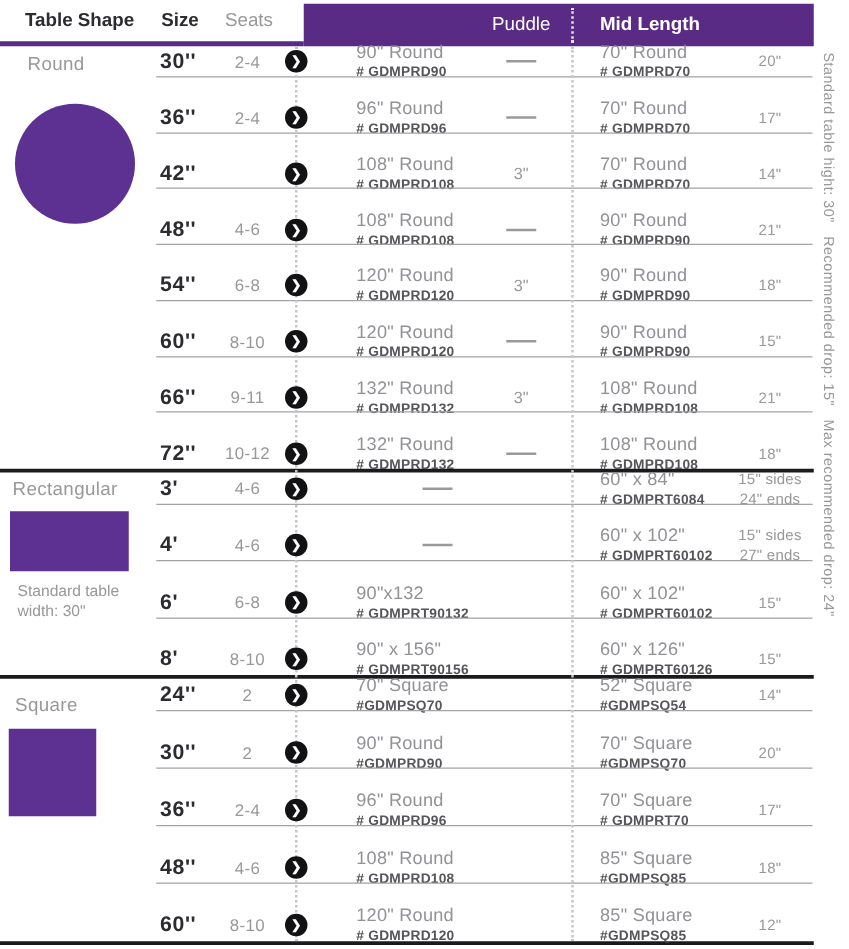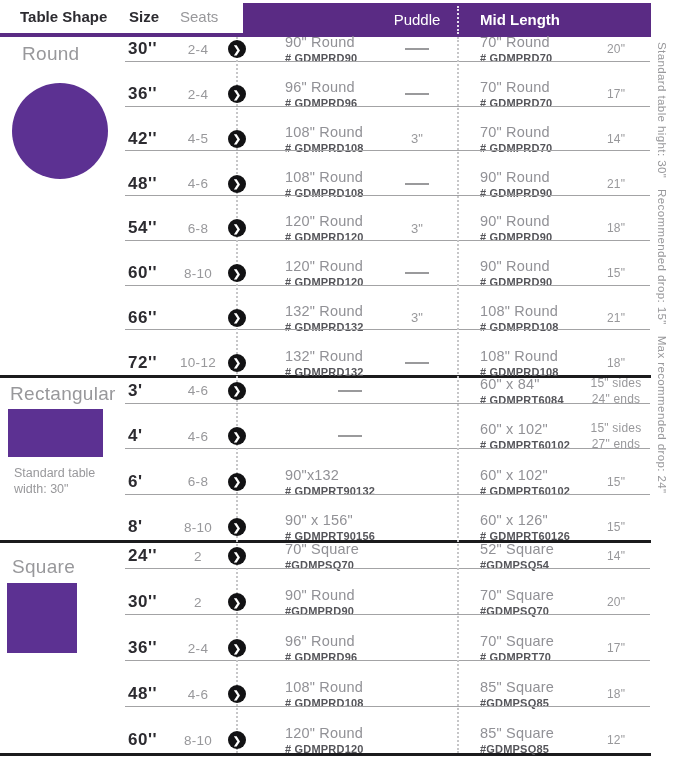--- a/index.html
+++ b/index.html
@@ -55,21 +55,21 @@
   .c-floor{left:285px;width:130px;}
   .c-mid{left:480px;width:120px;}
   .len-main{font-size:14.5px;color:var(--cellgray);line-height:18px;letter-spacing:.2px;}
   .len-sku{font-size:11px;font-weight:bold;color:var(--sku);line-height:14px;letter-spacing:.2px;}
   .c-puddle{position:absolute;left:385px;width:64px;top:0;height:100%;display:flex;align-items:center;justify-content:center;font-size:13px;color:var(--gray);}
   .c-widedash{position:absolute;left:243px;width:214px;top:0;height:100%;display:flex;align-items:center;justify-content:center;}
   .dash{display:inline-block;width:24px;height:2px;background:#9a9a9c;}
   .c-drop{position:absolute;left:584px;width:64px;top:0;height:100%;display:flex;flex-direction:column;align-items:center;justify-content:center;font-size:12px;color:var(--gray);line-height:16px;letter-spacing:.2px;}
 
   
-  .shape-label{position:absolute;font-size:19px;color:var(--gray);letter-spacing:.3px;}
+  .shape-label{position:absolute;font-size:15px;color:var(--gray);letter-spacing:.3px;}
   .shape-fig{position:absolute;background:var(--shape-purple);}
   .shape-circle{width:96px;height:96px;border-radius:50%;}
   .shape-rect{width:95px;height:48px;}
   .shape-square{width:70px;height:70px;}
   .shape-caption{position:absolute;font-size:12.5px;color:var(--gray);line-height:16px;}
   .sec-0 .shape-label{left:22px;top:6px;}
   .sec-0 .shape-fig{left:12px;top:46px;}
   .sec-1 .shape-label{left:10px;top:5px;}
   .sec-1 .shape-fig{left:8px;top:31px;}
   .sec-1 .shape-caption{left:14px;top:87px;}
@@ -139,21 +139,20 @@
               <div class="len-main">70" Round</div>
               <div class="len-sku"># GDMPRD70</div>
             </div>
             <div class="c-drop">
               <div>17"</div>
             </div>
             <div class="rule"></div>
           </div>
           <div class="row">
             <div class="c-size">42''</div>
-            <div class="c-seats">4-5</div>
             <div class="arrow">❯</div>
             <div class="c-len c-floor">
               <div class="len-main">108" Round</div>
               <div class="len-sku"># GDMPRD108</div>
             </div>
             <div class="c-puddle">3"</div>
             <div class="c-len c-mid">
               <div class="len-main">70" Round</div>
               <div class="len-sku"># GDMPRD70</div>
             </div>
@@ -215,20 +214,21 @@
               <div class="len-main">90" Round</div>
               <div class="len-sku"># GDMPRD90</div>
             </div>
             <div class="c-drop">
               <div>15"</div>
             </div>
             <div class="rule"></div>
           </div>
           <div class="row">
             <div class="c-size">66''</div>
+            <div class="c-seats">9-11</div>
             <div class="arrow">❯</div>
             <div class="c-len c-floor">
               <div class="len-main">132" Round</div>
               <div class="len-sku"># GDMPRD132</div>
             </div>
             <div class="c-puddle">3"</div>
             <div class="c-len c-mid">
               <div class="len-main">108" Round</div>
               <div class="len-sku"># GDMPRD108</div>
             </div>

